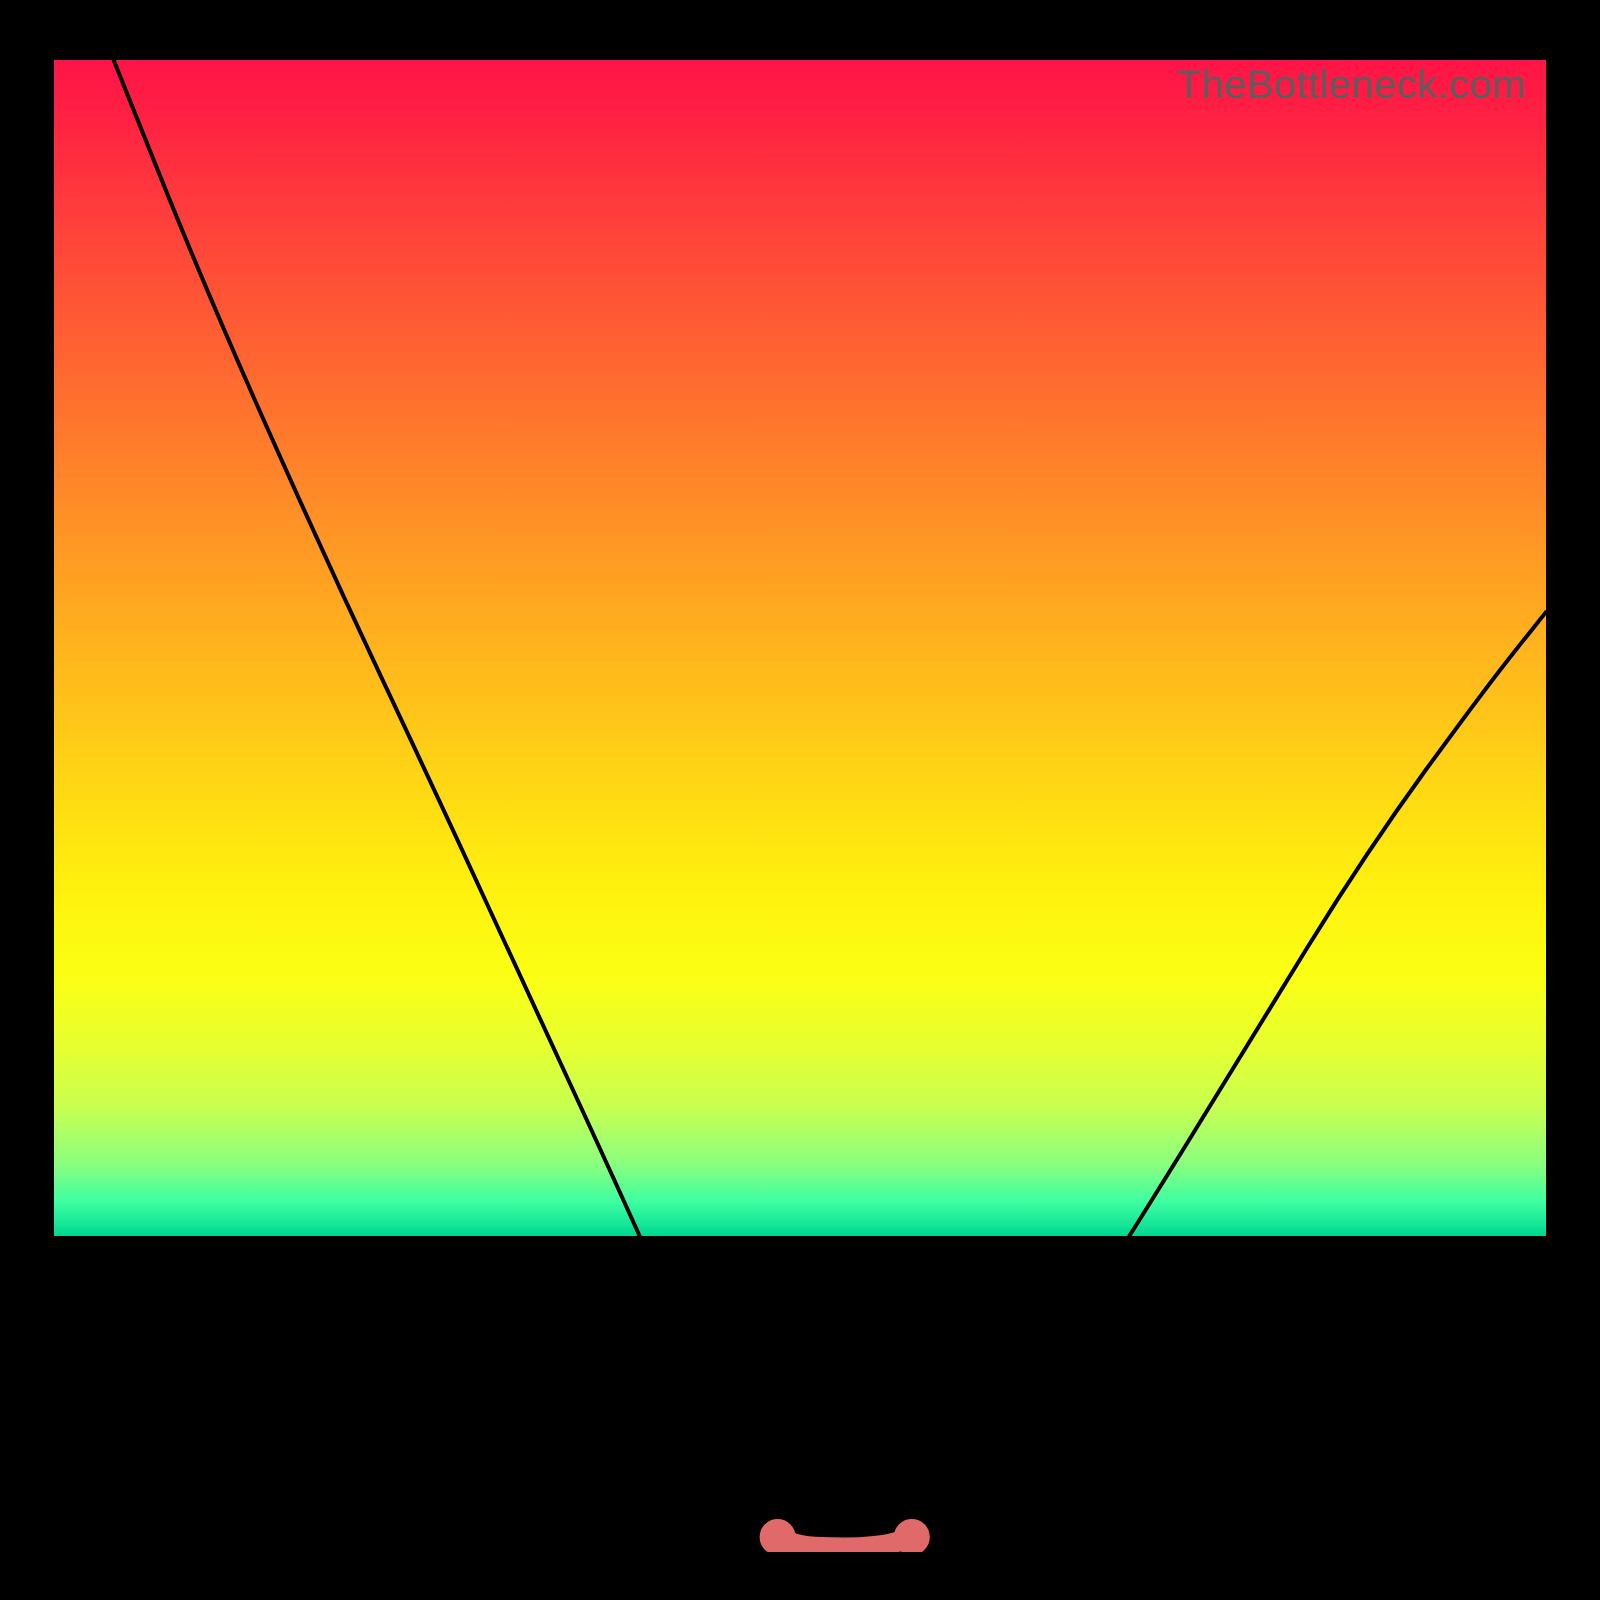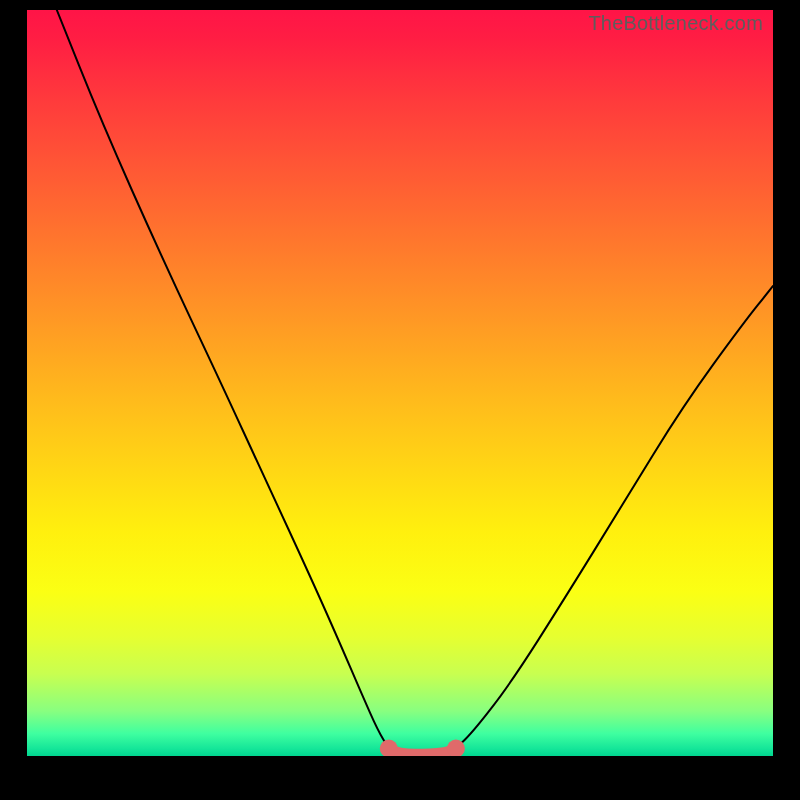--- a/index.html
+++ b/index.html
@@ -12,23 +12,23 @@
   }
   .frame {
     position: relative;
     width: 800px;
     height: 800px;
     background: #000;
   }
   .plot-area {
     position: absolute;
     left: 27px;
-    top: 10px;
+    top: 30px;
     width: 746px;
-    height: 746px;
+    height: 588px;
     
     background: linear-gradient(
       to bottom,
       #ff1447 0%,
       #ff1e43 4%,
       #ff3a3c 12%,
       #ff5a34 22%,
       #ff7a2c 32%,
       #ff9a24 42%,
       #ffba1c 52%,

